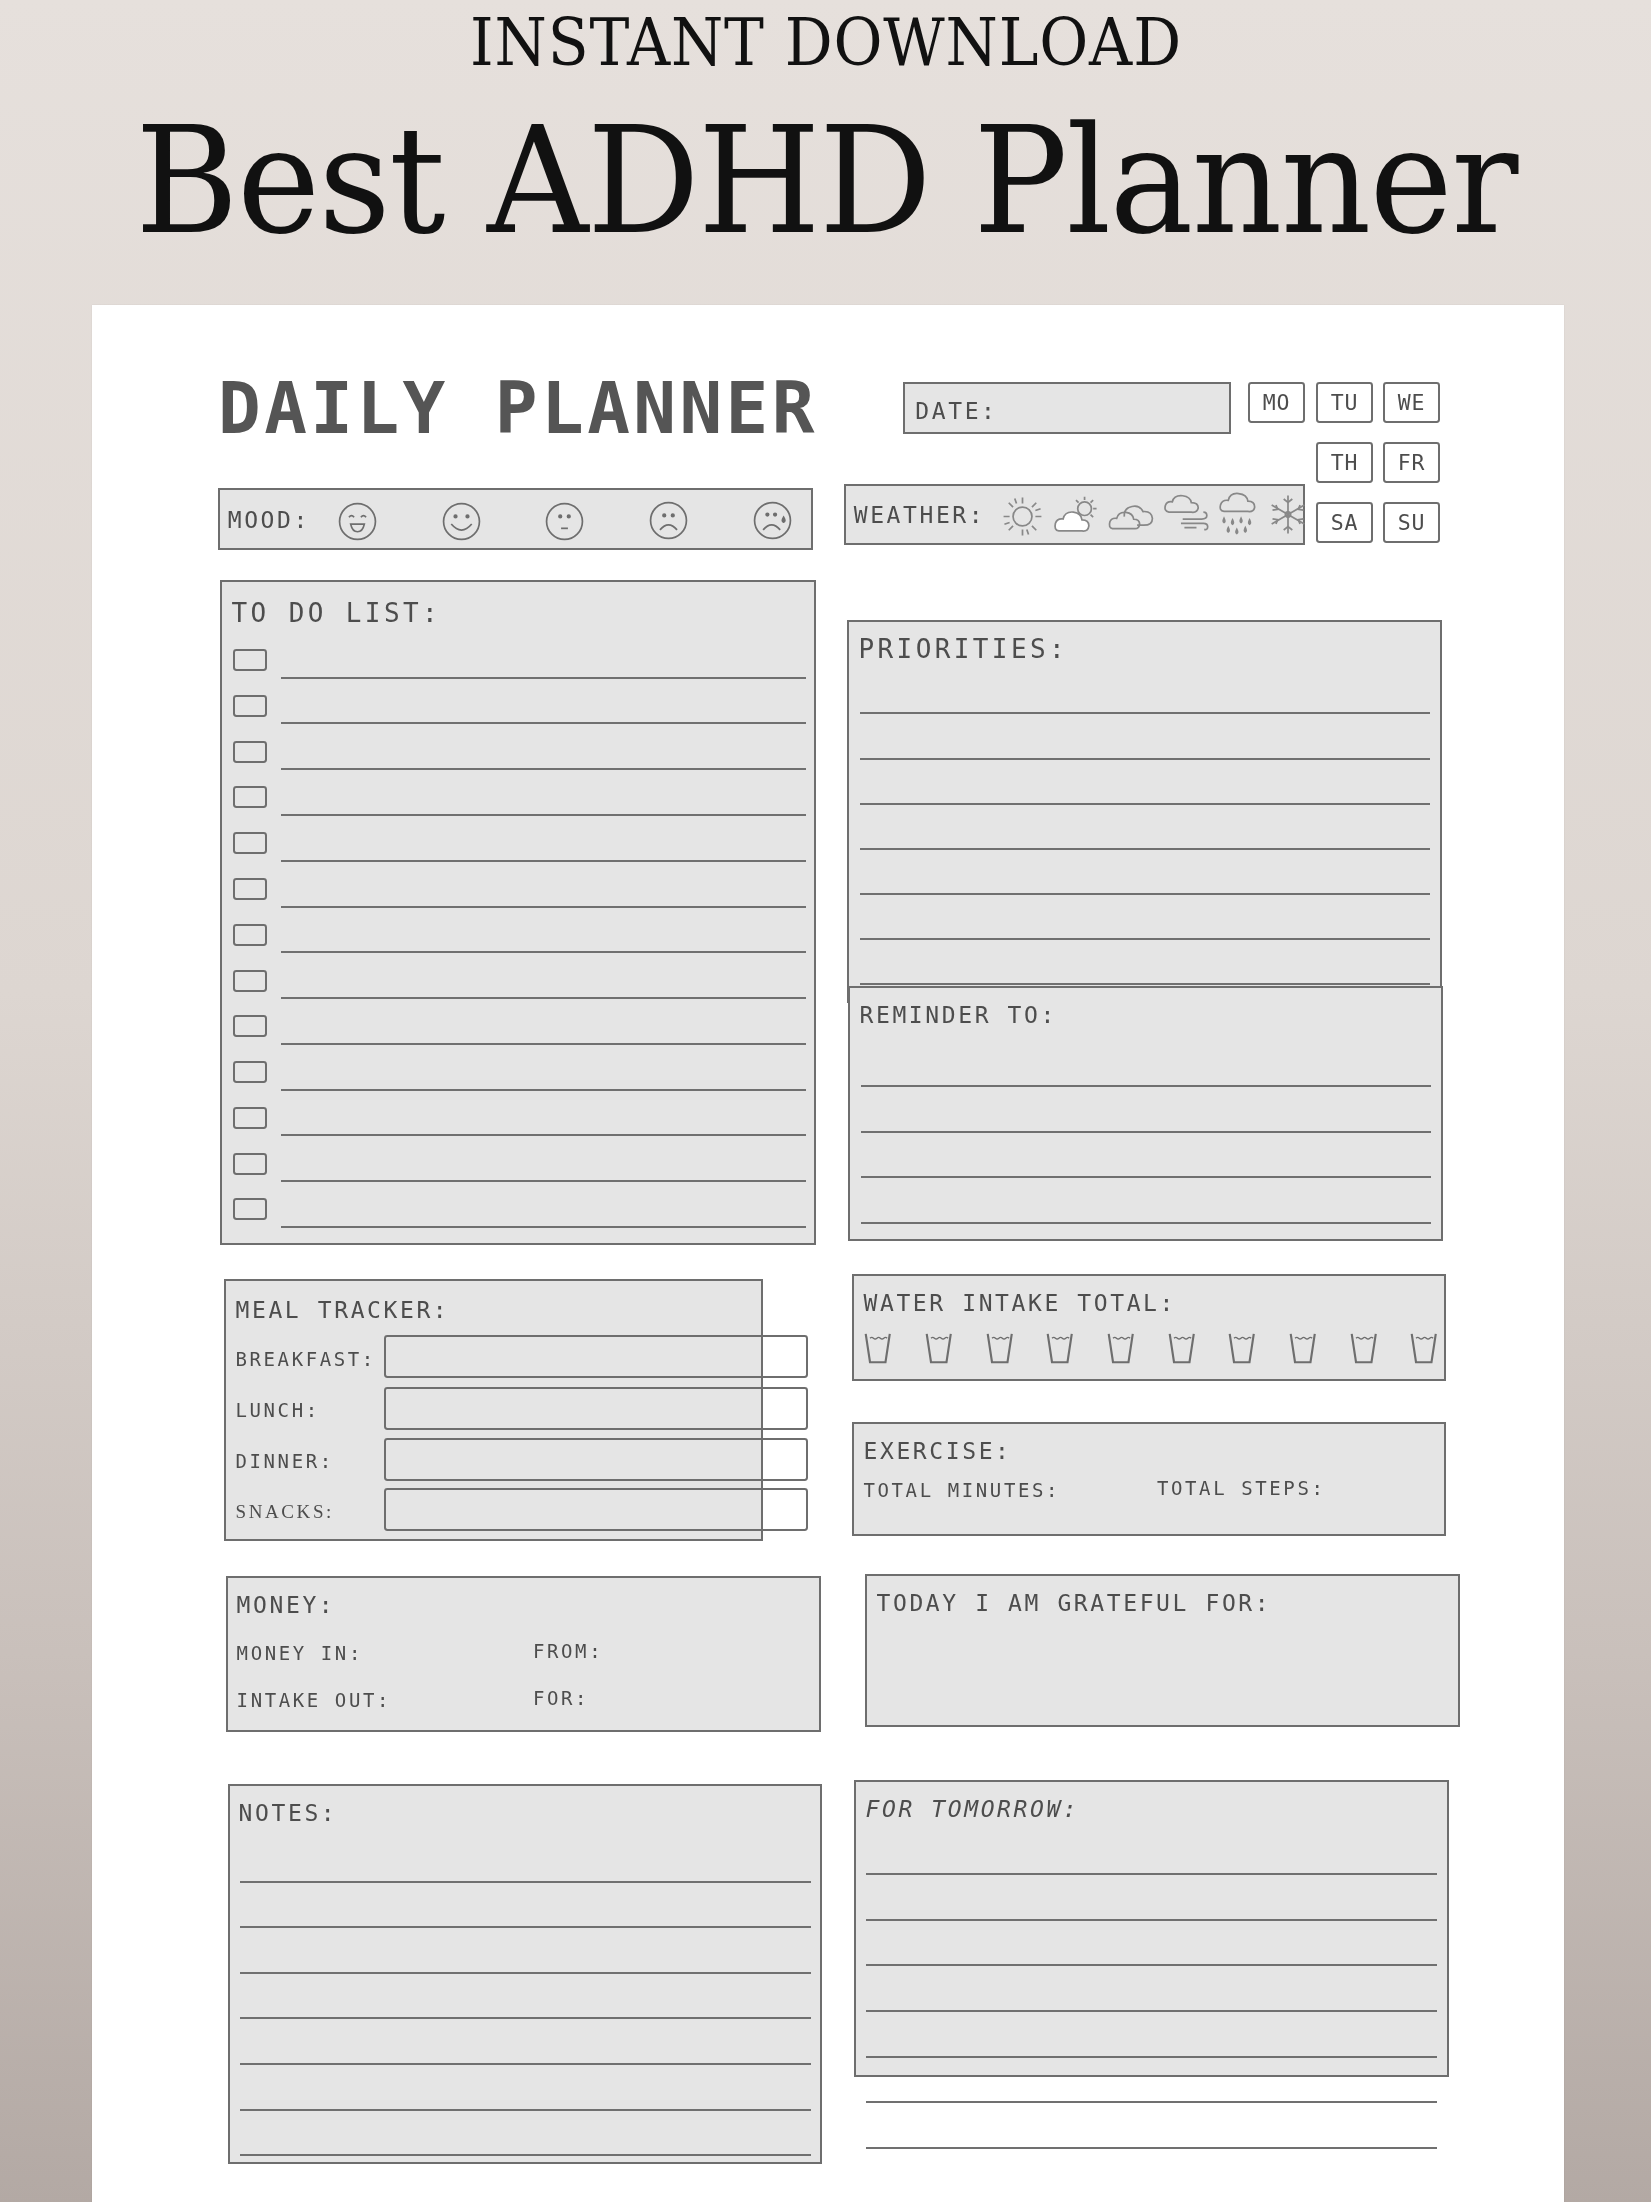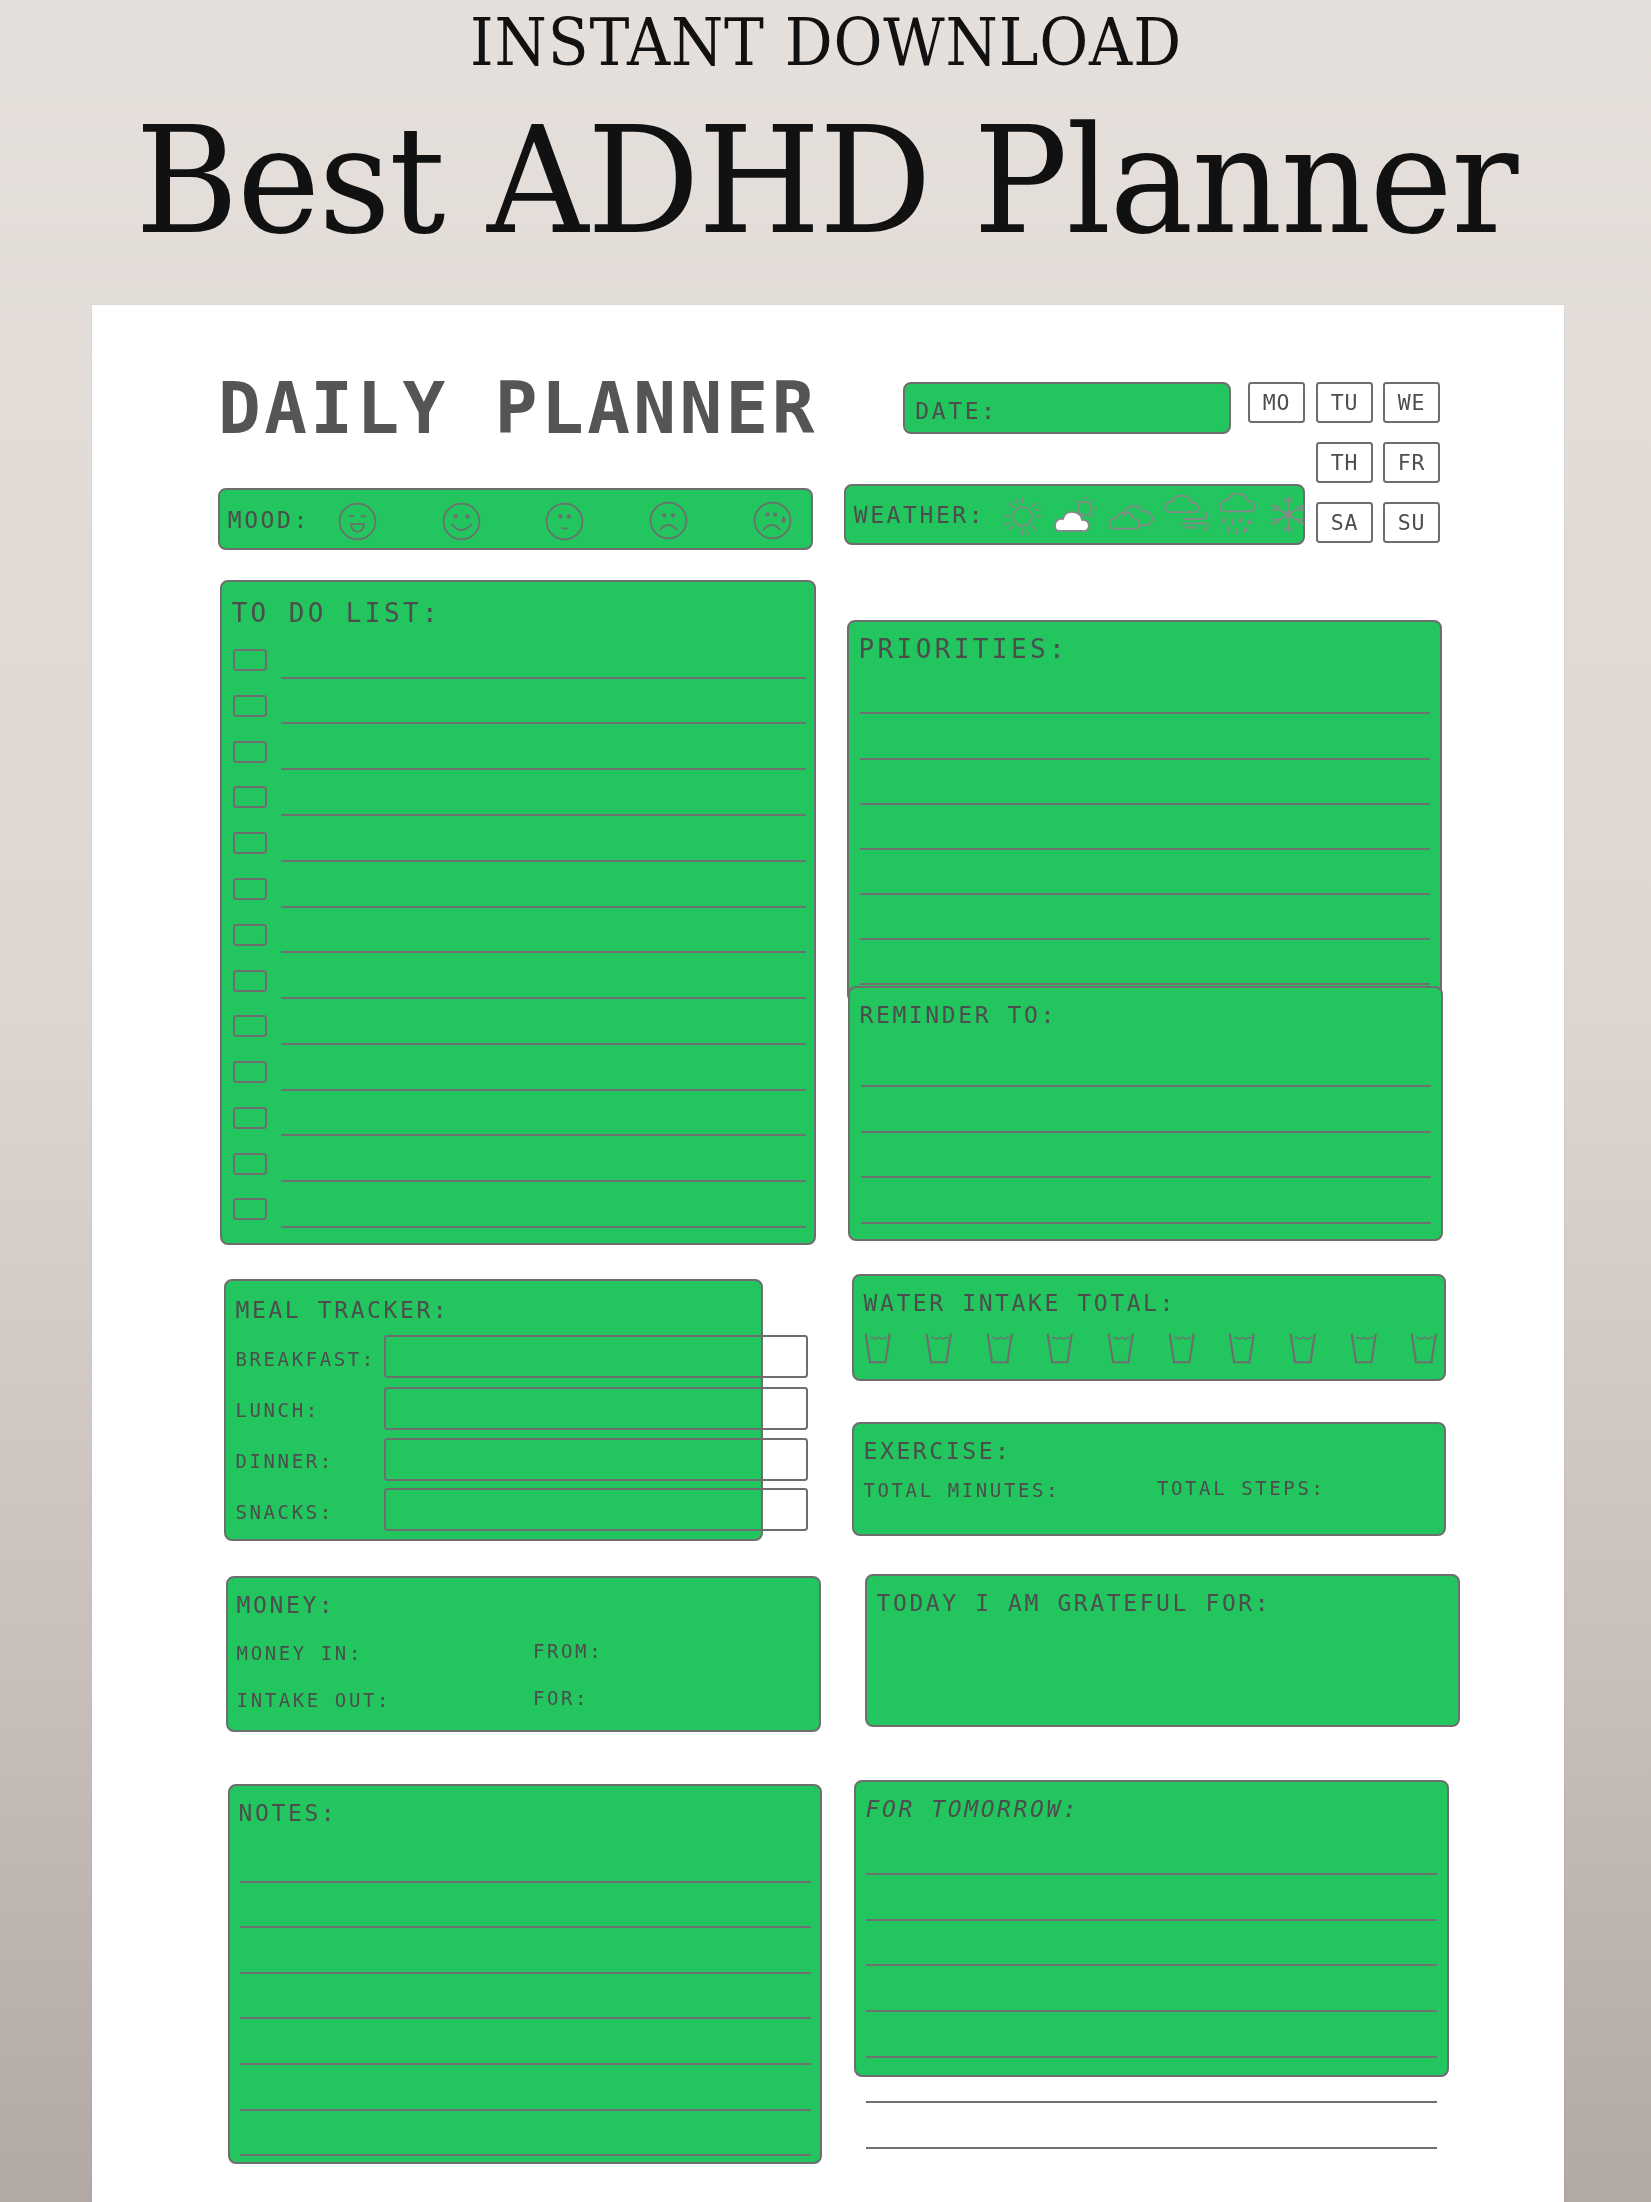--- a/index.html
+++ b/index.html
@@ -17,21 +17,21 @@
   .banner-main {
     position:absolute; left:0; width:1652px; top:95px; text-align:center;
     font-family:"DejaVu Serif", serif; color:#111; font-size:148px; line-height:172px;
     letter-spacing:-1.7px; transform:scaleX(0.95);
   }
   .paper {
     position:absolute; left:92px; top:305px; width:1472px; height:1910px; background:#fff;
     box-shadow: 0 0 1.7px rgba(0,0,0,0.08);
   }
   .box {
-    position:absolute; border:2.2px solid #6e6e6e; border-radius:8px; box-sizing:border-box; background:#22c55e;
+    position:absolute; border:2.2px solid #6e6e6e; border-radius:0; box-sizing:border-box; background:#e5e5e5;
   }
   .title {
     position:absolute; left:218px; top:366px; font-family:"DejaVu Sans Mono", monospace;
     font-weight:bold; font-size:71px; color:#555; letter-spacing:3.4px; line-height:86px;
   }
   .lbl { position:absolute; font-family:"DejaVu Sans Mono", monospace; color:#4d4d4d; font-size:23px; letter-spacing:2.6px; white-space:nowrap; }
   .lbl-lg { font-size:26px; letter-spacing:3.4px; }
   .lbl-sm { font-size:19px; letter-spacing:2.6px; }
   .day {
     position:absolute; width:57px; height:41px; border:2.2px solid #6e6e6e; border-radius:3.4px; box-sizing:border-box;
@@ -207,21 +207,21 @@
 </div>
 
 <div class="box" style="left:224px;top:1279px;width:539px;height:262px;">
   <span class="lbl" style="left:9.5px;top:15.5px;">MEAL TRACKER:</span>
   <span class="lbl lbl-sm" style="left:9.5px;top:67px;">BREAKFAST:</span>
   <div class="meal-field" style="top:54px;"></div>
   <span class="lbl lbl-sm" style="left:9.5px;top:118px;">LUNCH:</span>
   <div class="meal-field" style="top:106px;"></div>
   <span class="lbl lbl-sm" style="left:9.5px;top:169px;">DINNER:</span>
   <div class="meal-field" style="top:157px;"></div>
-  <span class="lbl lbl-sm" style="left:9.5px;top:220px;">SNACKS:</span>
+  <span class="lbl lbl-sm" style="left:9.5px;top:220px;font-family:Liberation Serif, serif;">SNACKS:</span>
   <div class="meal-field" style="top:207px;"></div>
 </div>
 
 <div class="box" style="left:852px;top:1274px;width:594px;height:107px;">
   <span class="lbl" style="left:9.5px;top:13.8px;">WATER INTAKE TOTAL:</span>
   <div id="water-glasses">
       <span class="icon" style="left:10.3px;top:56px;">
         <svg width="27.5" height="33" viewBox="0 0 32 38" fill="none" stroke="#6e6e6e" stroke-width="2.5">
           <path d="M2 2 L7 35 H25 L30 2"></path>
           <path d="M7 7 q2 -2 4 0 q2 2 4 0 q2 -2 4 0 q2 2 4 0 q2 -2 4 0" stroke-width="1.5"></path>

